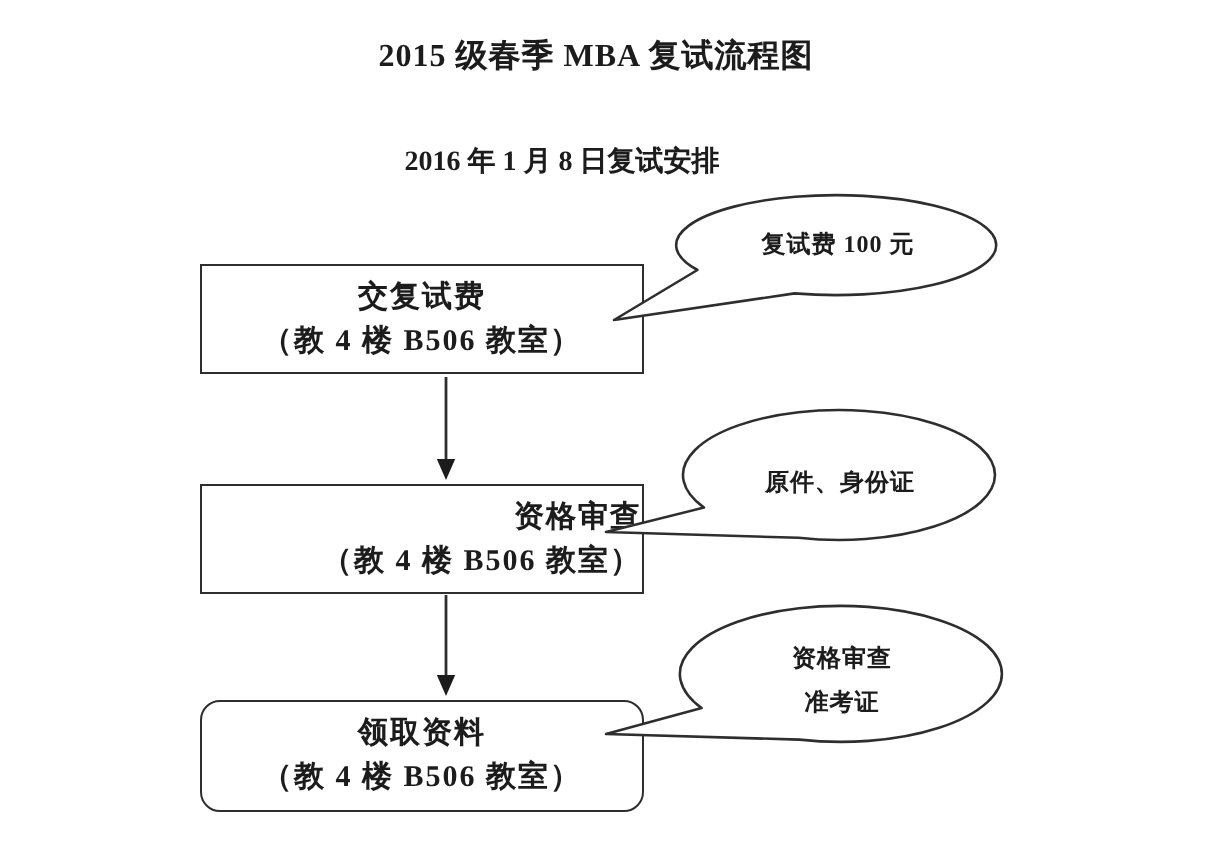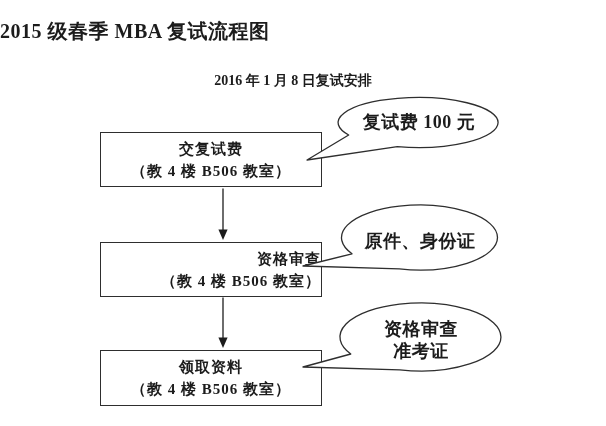--- a/index.html
+++ b/index.html
@@ -8,66 +8,66 @@
     width: 606px;
     height: 426px;
     background: #ffffff;
     font-family: "Liberation Serif", "DejaVu Serif", serif;
     color: #1c1c1c;
     overflow: hidden;
   }
   .title {
     position: absolute;
     left: 0; top: 18px; width: 596px;
-    font-size: 20px;
+    text-align: center;
+    font-size: 16px;
     font-weight: 700;
     letter-spacing: 0.5px;
     z-index: 3;
   }
   .subtitle {
     position: absolute;
     left: 0; top: 72px; width: 562px;
     text-align: center;
     font-size: 14px;
     font-weight: 700;
     z-index: 3;
-    padding-left: 12px;
   }
   .box {
     position: absolute;
     left: 100px;
     width: 222px;
     box-sizing: border-box;
     background: #ffffff;
     border: 1.5px solid #2e2e2e;
     display: flex;
     flex-direction: column;
     justify-content: center;
     align-items: center;
     font-weight: 700;
     font-size: 15px;
     line-height: 22px;
     letter-spacing: 1px;
     z-index: 1;
   }
   .box1 { top: 132px; height: 55px; }
   .box2 { top: 242px; height: 55px; align-items: flex-end; }
-  .box3 { top: 350px; height: 56px; }
+  .box3 { top: 350px; height: 56px; border-radius: 10px; }
   .layer {
     position: absolute;
     left: 0; top: 0;
     width: 606px; height: 426px;
     z-index: 2;
     pointer-events: none;
   }
   .ct {
     position: absolute;
     text-align: center;
     font-weight: 700;
-    font-size: 18px;
+    font-size: 12px;
     letter-spacing: 0.5px;
     z-index: 3;
   }
   .ct1 { left: 343px; top: 112px; width: 152px; line-height: 20px; }
   .ct2 { left: 344px; top: 230px; width: 152px; line-height: 23px; }
   .ct3 { left: 344px; top: 318px; width: 154px; line-height: 22px; }
 </style>
 </head>
 <body>
 

